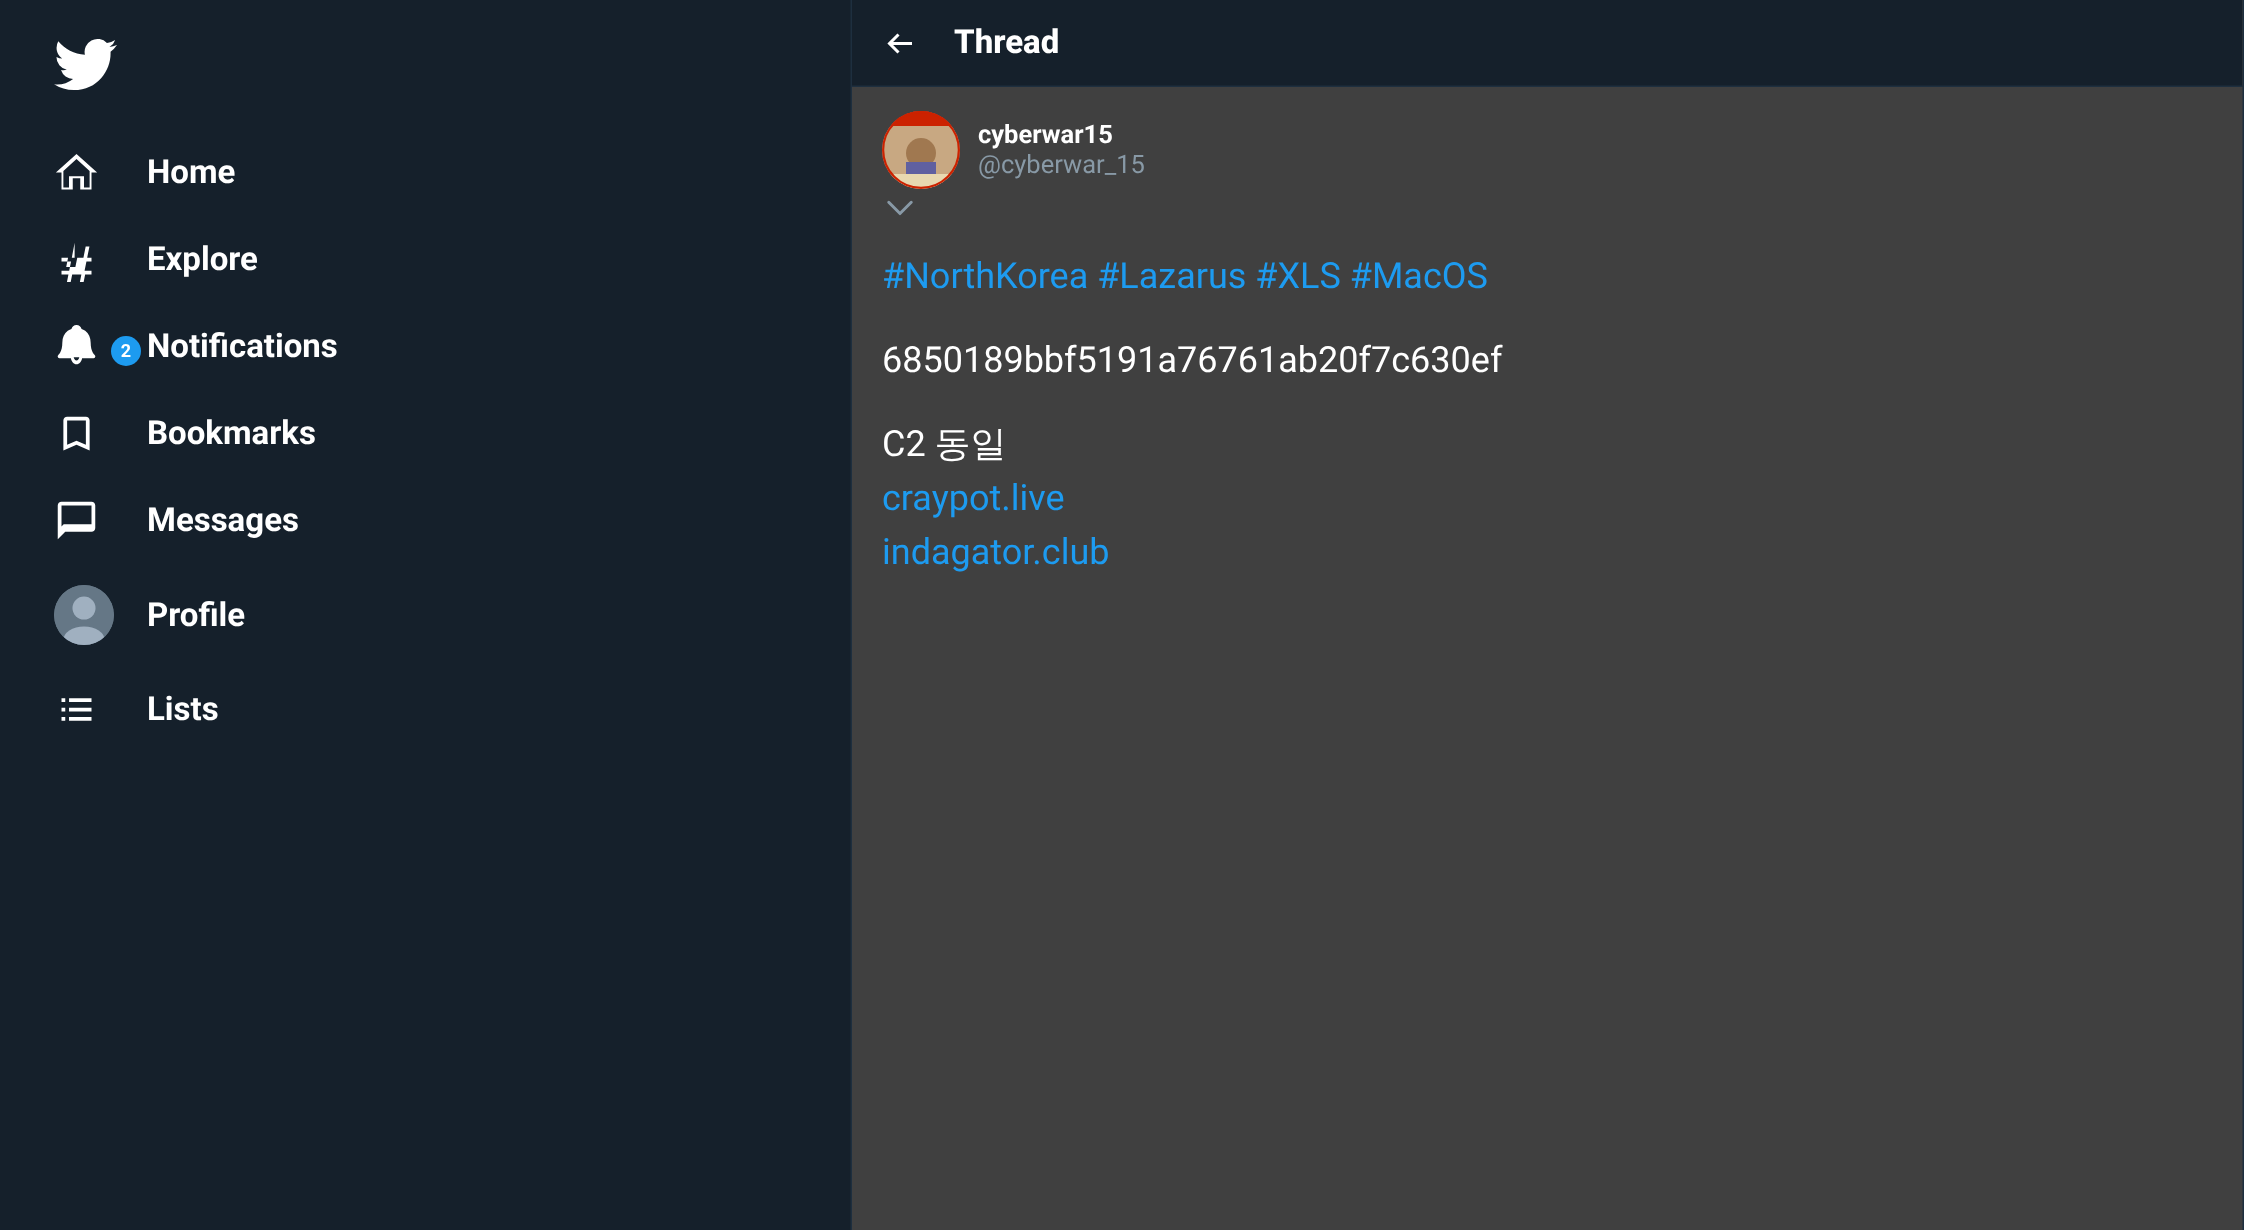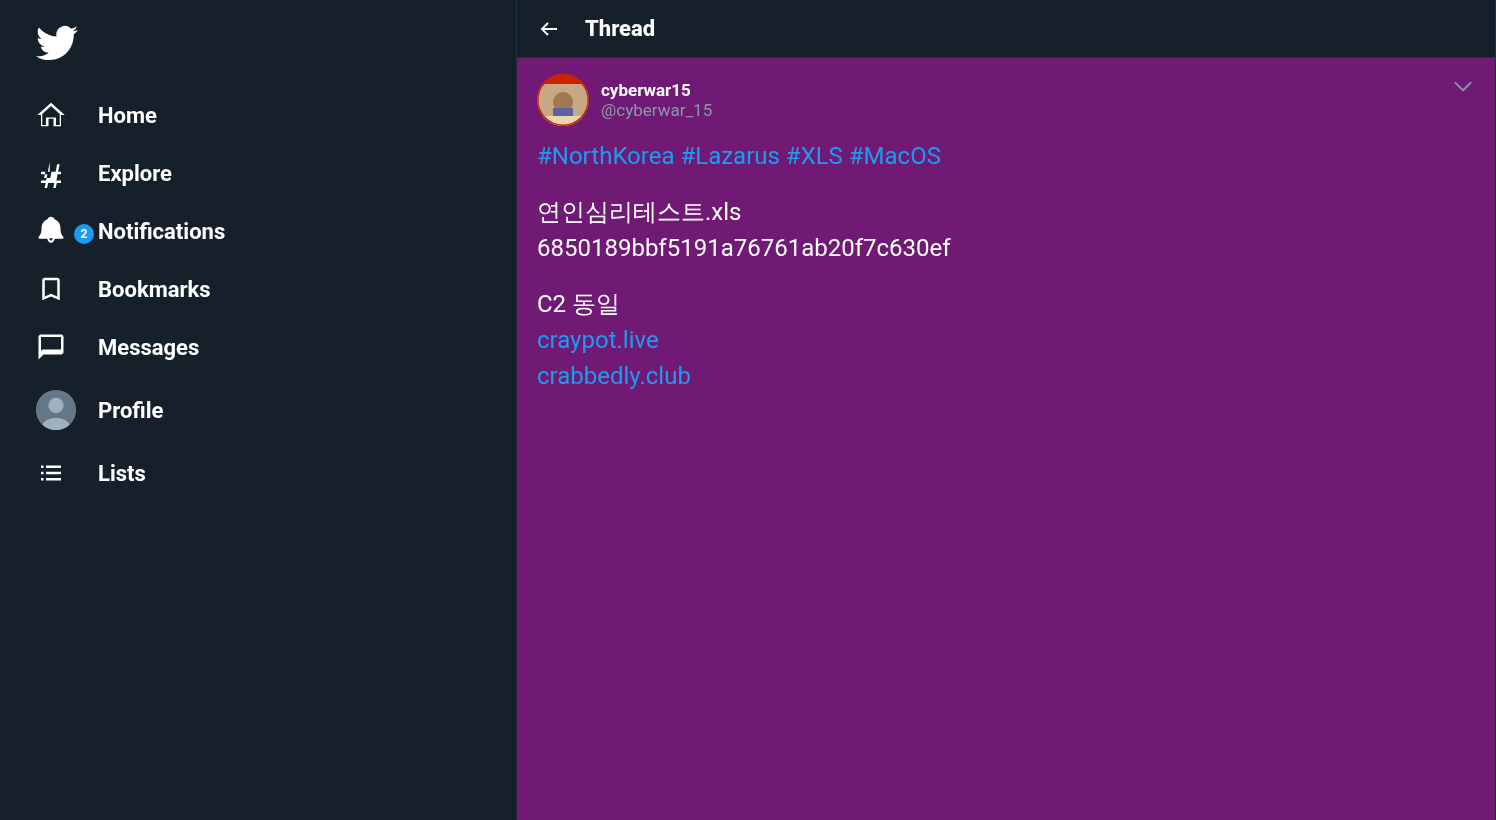--- a/index.html
+++ b/index.html
@@ -13,21 +13,21 @@
       color: #ffffff;
       font-family: -apple-system, BlinkMacSystemFont, "Segoe UI", Roboto, Helvetica, Arial, sans-serif;
       display: flex;
       width: 1496px;
       height: 820px;
       overflow: hidden;
     }
 
     
     .sidebar {
-      width: 517px;
+      width: 568px;
       height: 820px;
       background-color: #15202b;
       display: flex;
       flex-direction: column;
       padding: 10px 20px;
       border-right: 1px solid #1e2f3f;
       flex-shrink: 0;
     }
 
     .twitter-logo {
@@ -100,21 +100,21 @@
     }
 
     .avatar-circle svg {
       width: 40px;
       height: 40px;
     }
 
     
     .main-content {
       flex: 1;
-      background-color: #701a75;
+      background-color: #404040;
       border-right: 1px solid #1e2f3f;
       overflow-y: auto;
     }
 
     .thread-header {
       display: flex;
       align-items: center;
       padding: 16px 20px;
       border-bottom: 1px solid #1e2f3f;
       position: sticky;
@@ -145,20 +145,21 @@
     
     .tweet-container {
       padding: 16px 20px;
     }
 
     .tweet-header {
       display: flex;
       align-items: flex-start;
       justify-content: space-between;
       margin-bottom: 12px;
+      flex-direction: column;
     }
 
     .tweet-user-info {
       display: flex;
       align-items: center;
       gap: 12px;
     }
 
     .tweet-avatar {
       width: 52px;
@@ -342,25 +343,24 @@
       </div>
     </div>
 
     <div class="tweet-body">
 
       <div class="text-block">
         <span class="hashtag">#NorthKorea #Lazarus #XLS #MacOS</span>
       </div>
 
       <div class="text-block">
-        <div>연인심리테스트.xls</div>
         <div>6850189bbf5191a76761ab20f7c630ef</div>
       </div>
 
 
       <div class="text-block">
         <div>C2 동일</div>
         <div class="link">craypot.live</div>
-        <div class="link">crabbedly.club</div>
+        <div class="link">indagator.club</div>
       </div>
     </div>
   </div>
 </main>
 
 </body></html>

